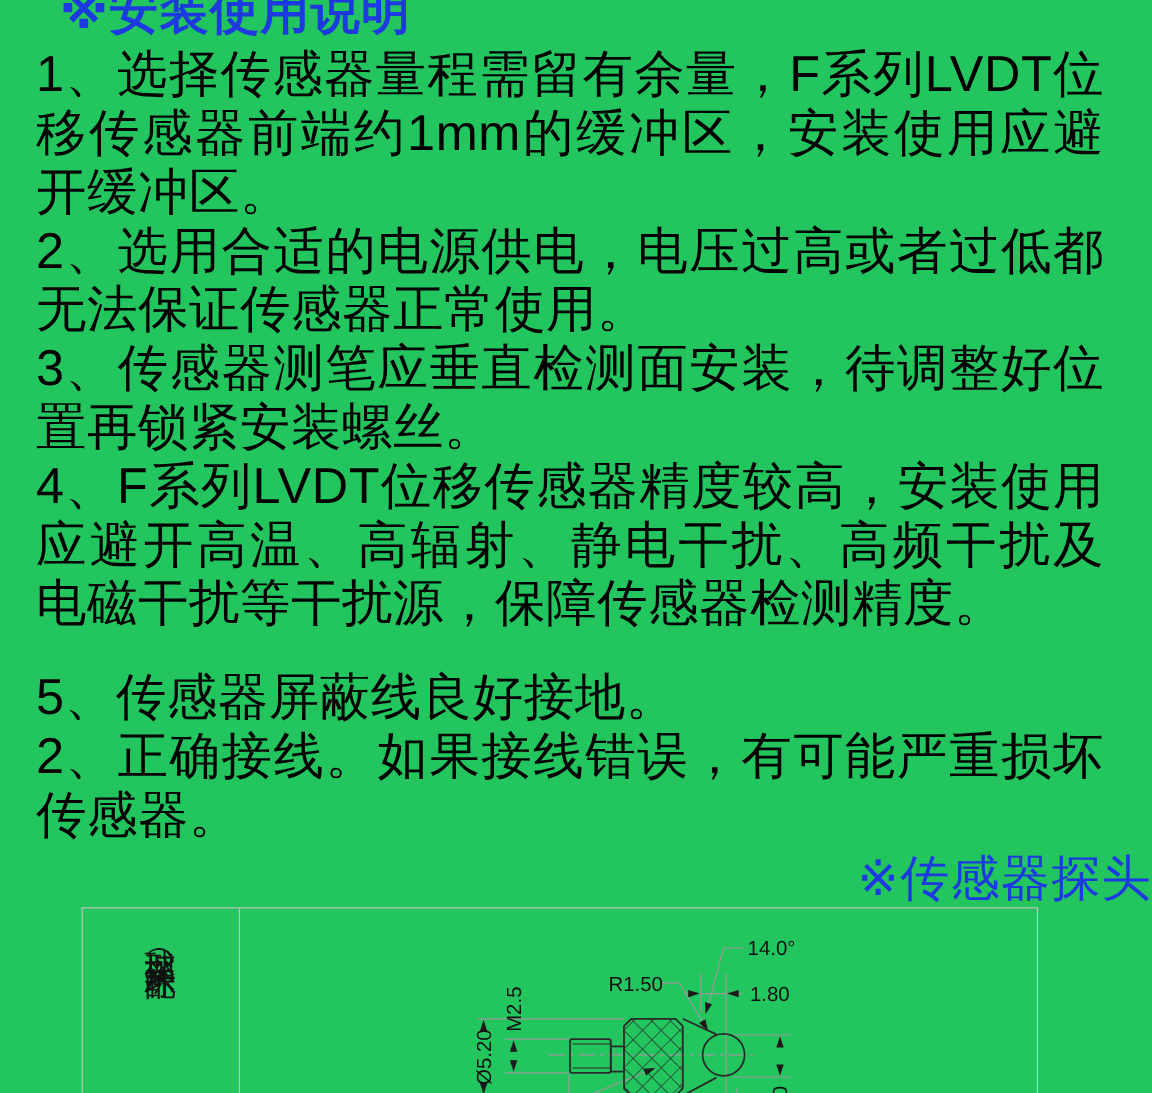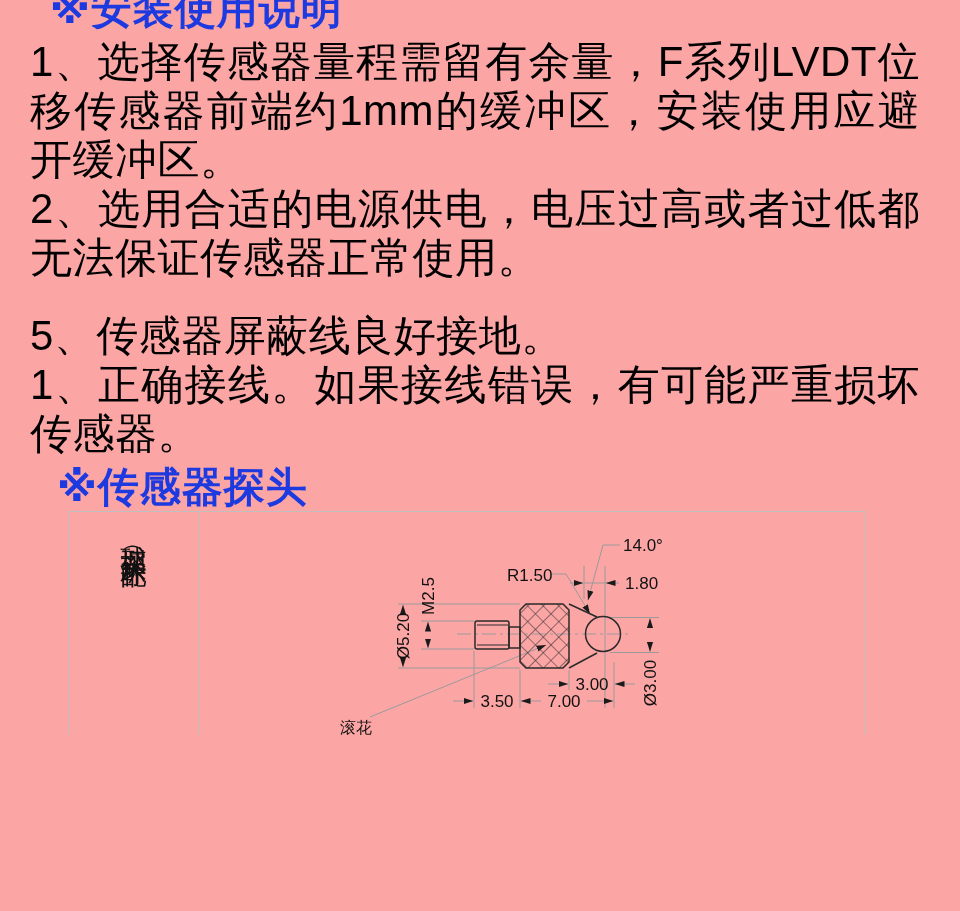--- a/index.html
+++ b/index.html
@@ -1,36 +1,37 @@
 <!DOCTYPE html>
 <html><head>
 <meta charset="utf-8">
 <style>
   html,body{margin:0;padding:0;background:#fff;}
   .page{
     position:relative;
     width:960px;height:911px;
     overflow:hidden;
-    background:#fca5a5;
+    background:#22c55e;
     font-family:"Liberation Sans","DejaVu Sans",sans-serif;
     color:#000;
   }
   h1.sec-heading{
     margin:-13px 0 4px 50px;
     font-size:41px;line-height:1.12;
     font-weight:700;
     color:#1d3ae0;
     letter-spacing:1px;
   }
   h2.sec-heading{
     margin:7px 0 0 57px;
     font-size:41px;line-height:1.12;
-    font-weight:700;
+    font-weight:400;
     color:#1d3ae0;
     letter-spacing:1px;
+    text-align:right;
   }
   .instructions{
     margin:0 40px 0 30px;
   }
   .instructions p{
     margin:0;
     font-size:42px;
     line-height:49px;
     font-weight:500;
     letter-spacing:0.5px;
@@ -82,22 +83,24 @@
 </head>
 <body>
 
 <div class="page">
 
   <h1 class="sec-heading">※安装使用说明</h1>
 
   <div class="instructions">
     <p>1、选择传感器量程需留有余量，F系列LVDT位移传感器前端约1mm的缓冲区，安装使用应避开缓冲区。</p>
     <p>2、选用合适的电源供电，电压过高或者过低都无法保证传感器正常使用。</p>
+    <p>3、传感器测笔应垂直检测面安装，待调整好位置再锁紧安装螺丝。</p>
+    <p>4、F系列LVDT位移传感器精度较高，安装使用应避开高温、高辐射、静电干扰、高频干扰及电磁干扰等干扰源，保障传感器检测精度。</p>
     <p class="gap-top">5、传感器屏蔽线良好接地。</p>
-    <p>1、正确接线。如果接线错误，有可能严重损坏传感器。</p>
+    <p>2、正确接线。如果接线错误，有可能严重损坏传感器。</p>
   </div>
 
   <h2 class="sec-heading">※传感器探头</h2>
 
   <div class="probe-table">
     <div class="label-cell">
       <div class="vertical-text">球型探头（标配</div>
     </div>
     <div class="drawing-cell">
       <svg width="665" height="224" viewBox="0 0 665 224" xmlns="http://www.w3.org/2000/svg">

